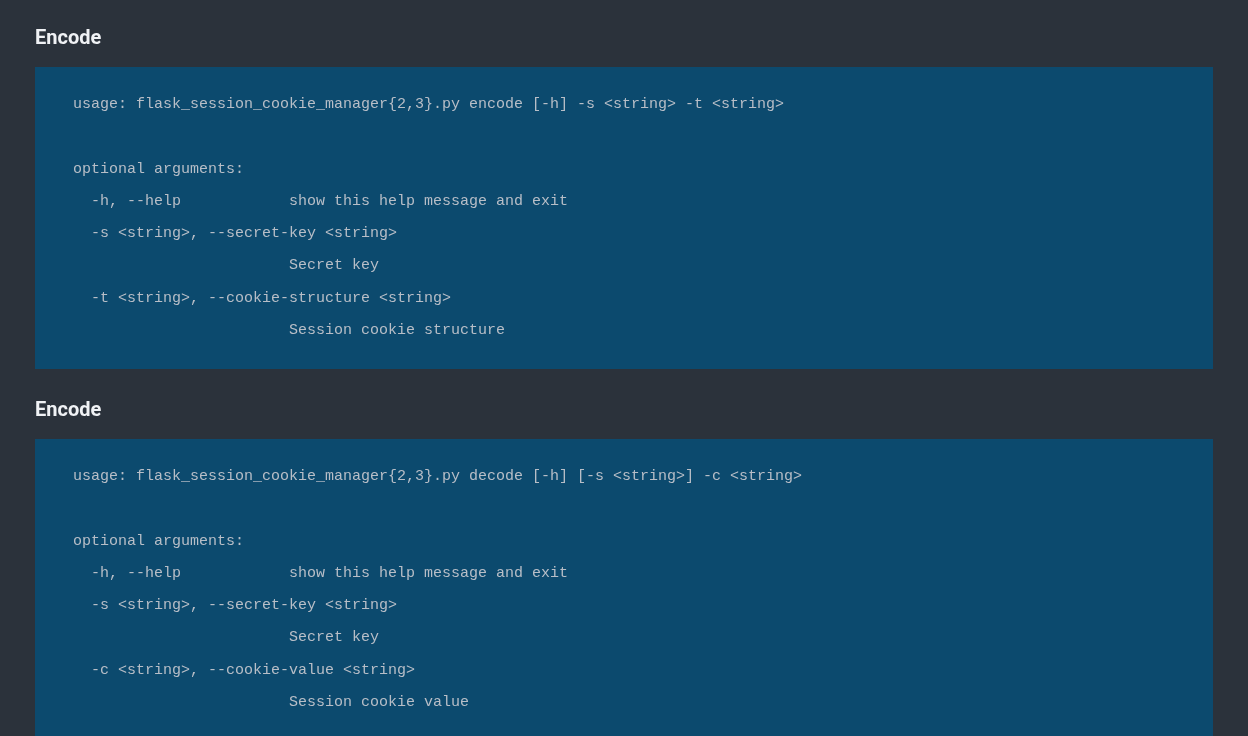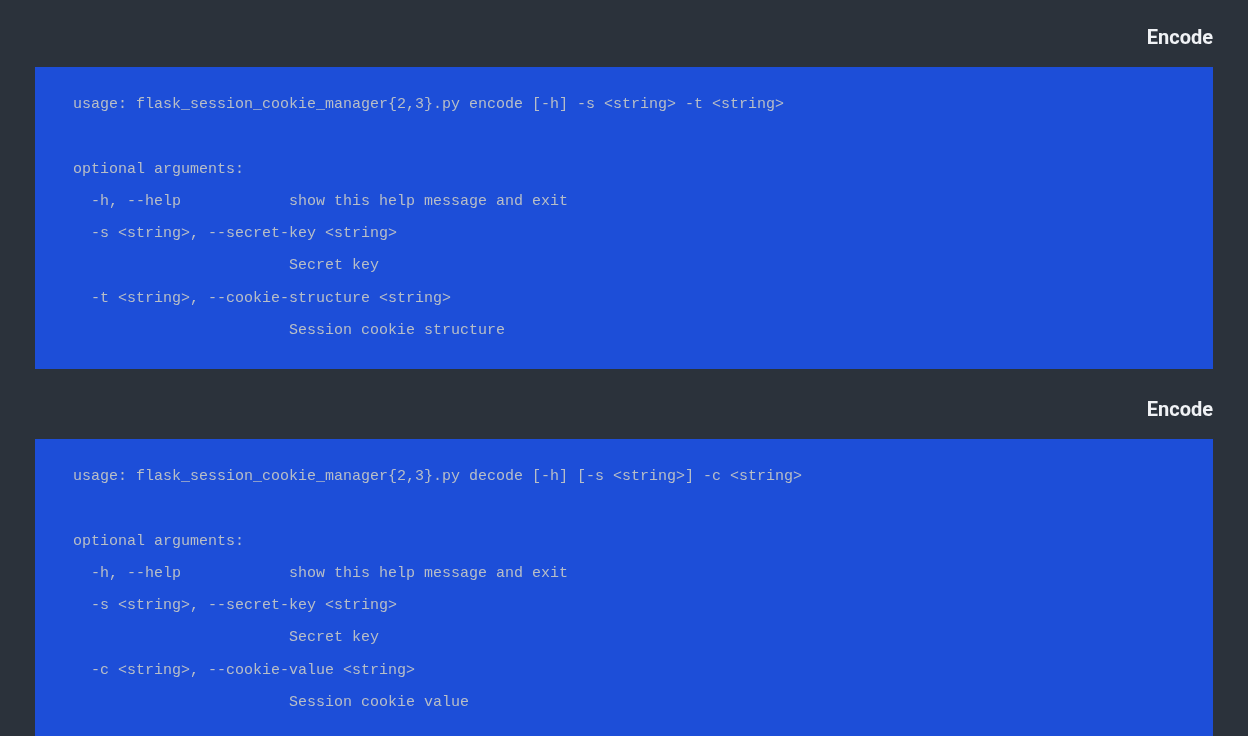--- a/index.html
+++ b/index.html
@@ -13,27 +13,26 @@
       font-family: -apple-system, BlinkMacSystemFont, "Segoe UI", Roboto, "Helvetica Neue", Arial, sans-serif;
       padding: 25px 35px;
       min-height: 736px;
     }
     .section-heading {
       font-size: 20px;
       font-weight: 700;
       color: #f0f2f5;
       margin-bottom: 18px;
       margin-top: 0;
-      text-align: right;
     }
     .section-heading.second {
       margin-top: 28px;
     }
     .code-block {
-      background-color: #1d4ed8;
+      background-color: #0c4a6e;
       padding: 22px 38px;
       font-family: "SFMono-Regular", Consolas, "Liberation Mono", Menlo, Courier, monospace;
       font-size: 15px;
       line-height: 2.15;
       color: #b8bec7;
       white-space: pre;
       overflow-x: auto;
     }
   </style>
 </head>

